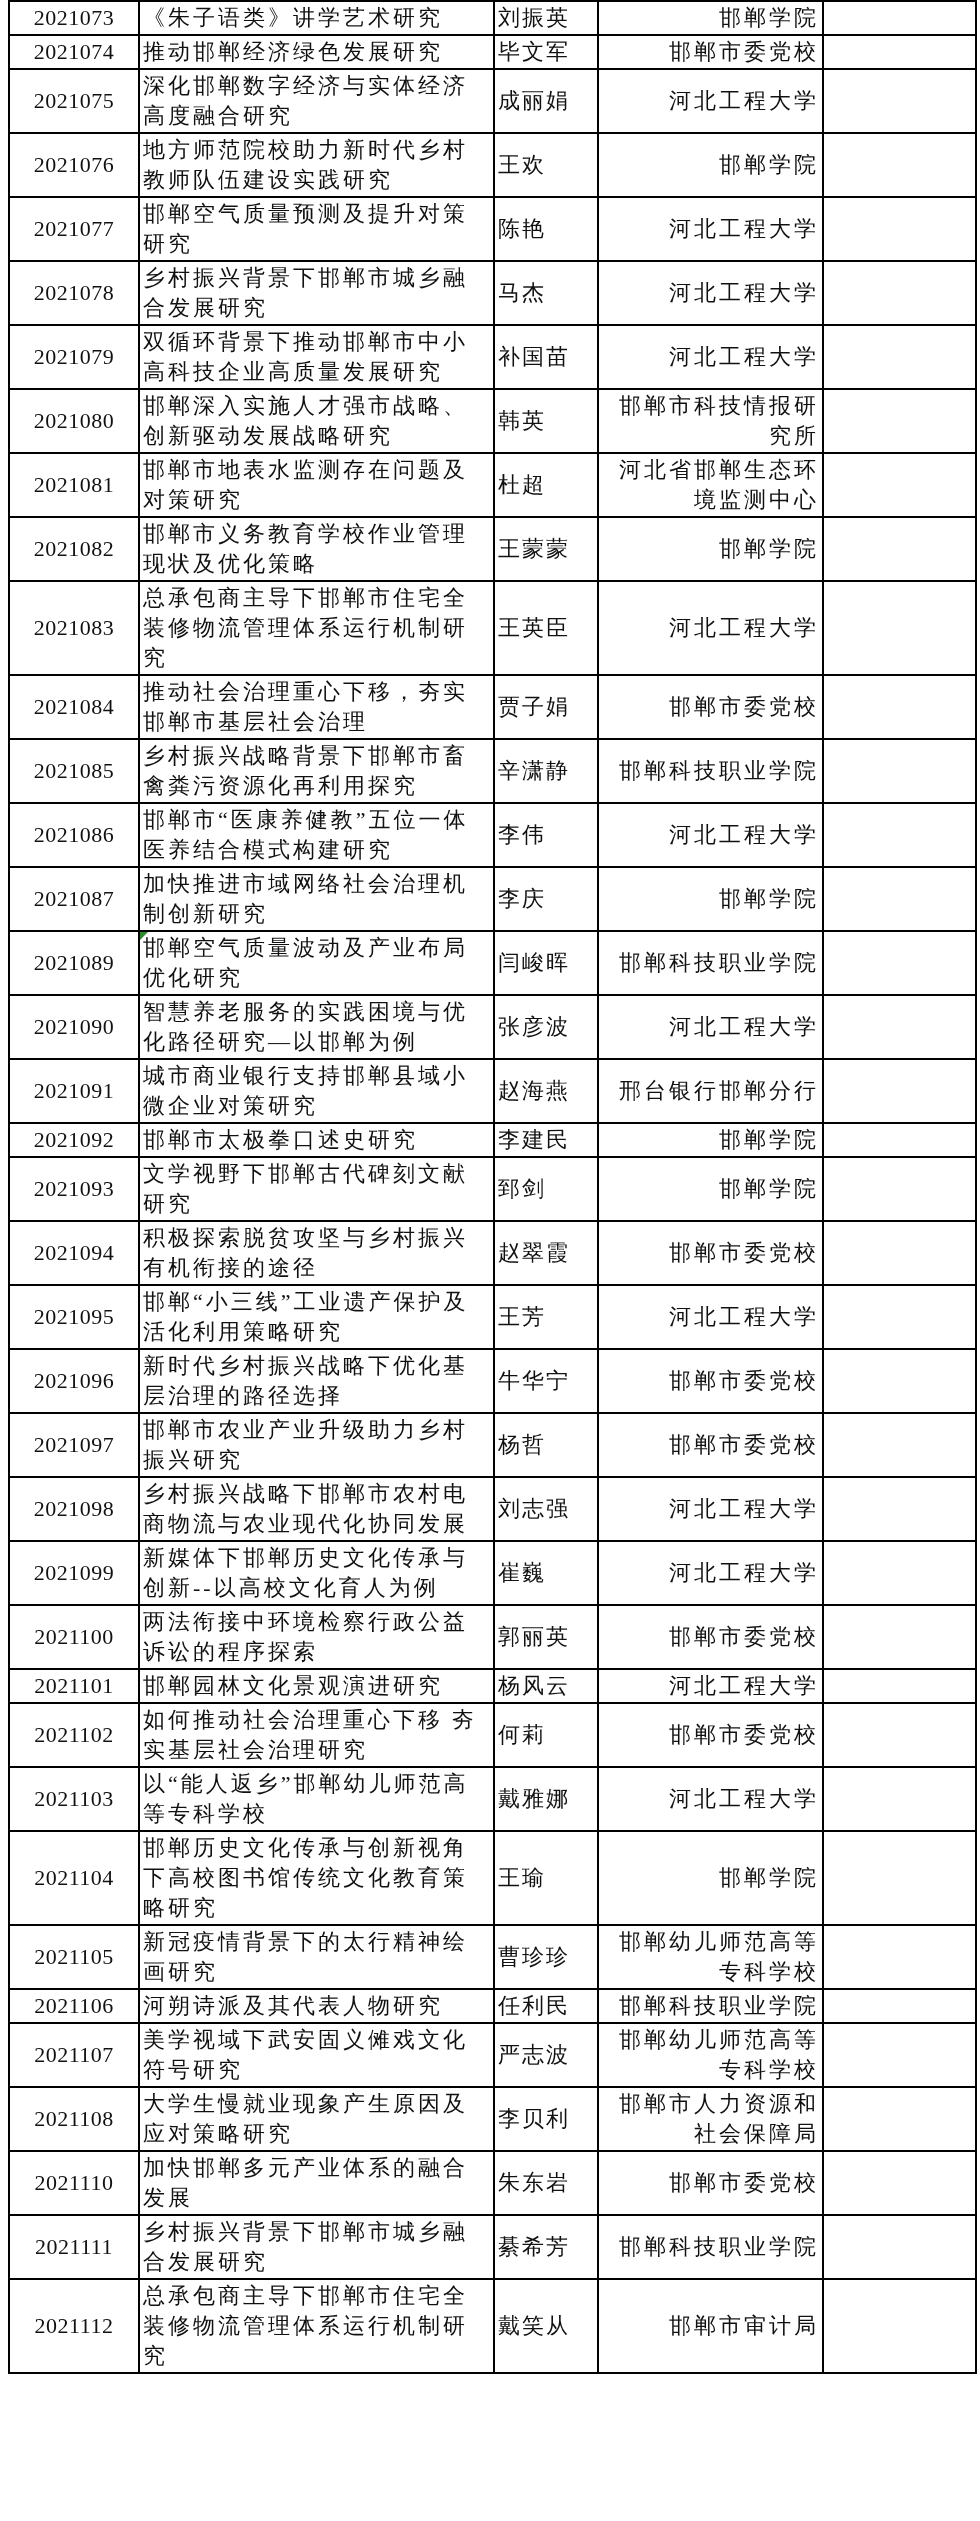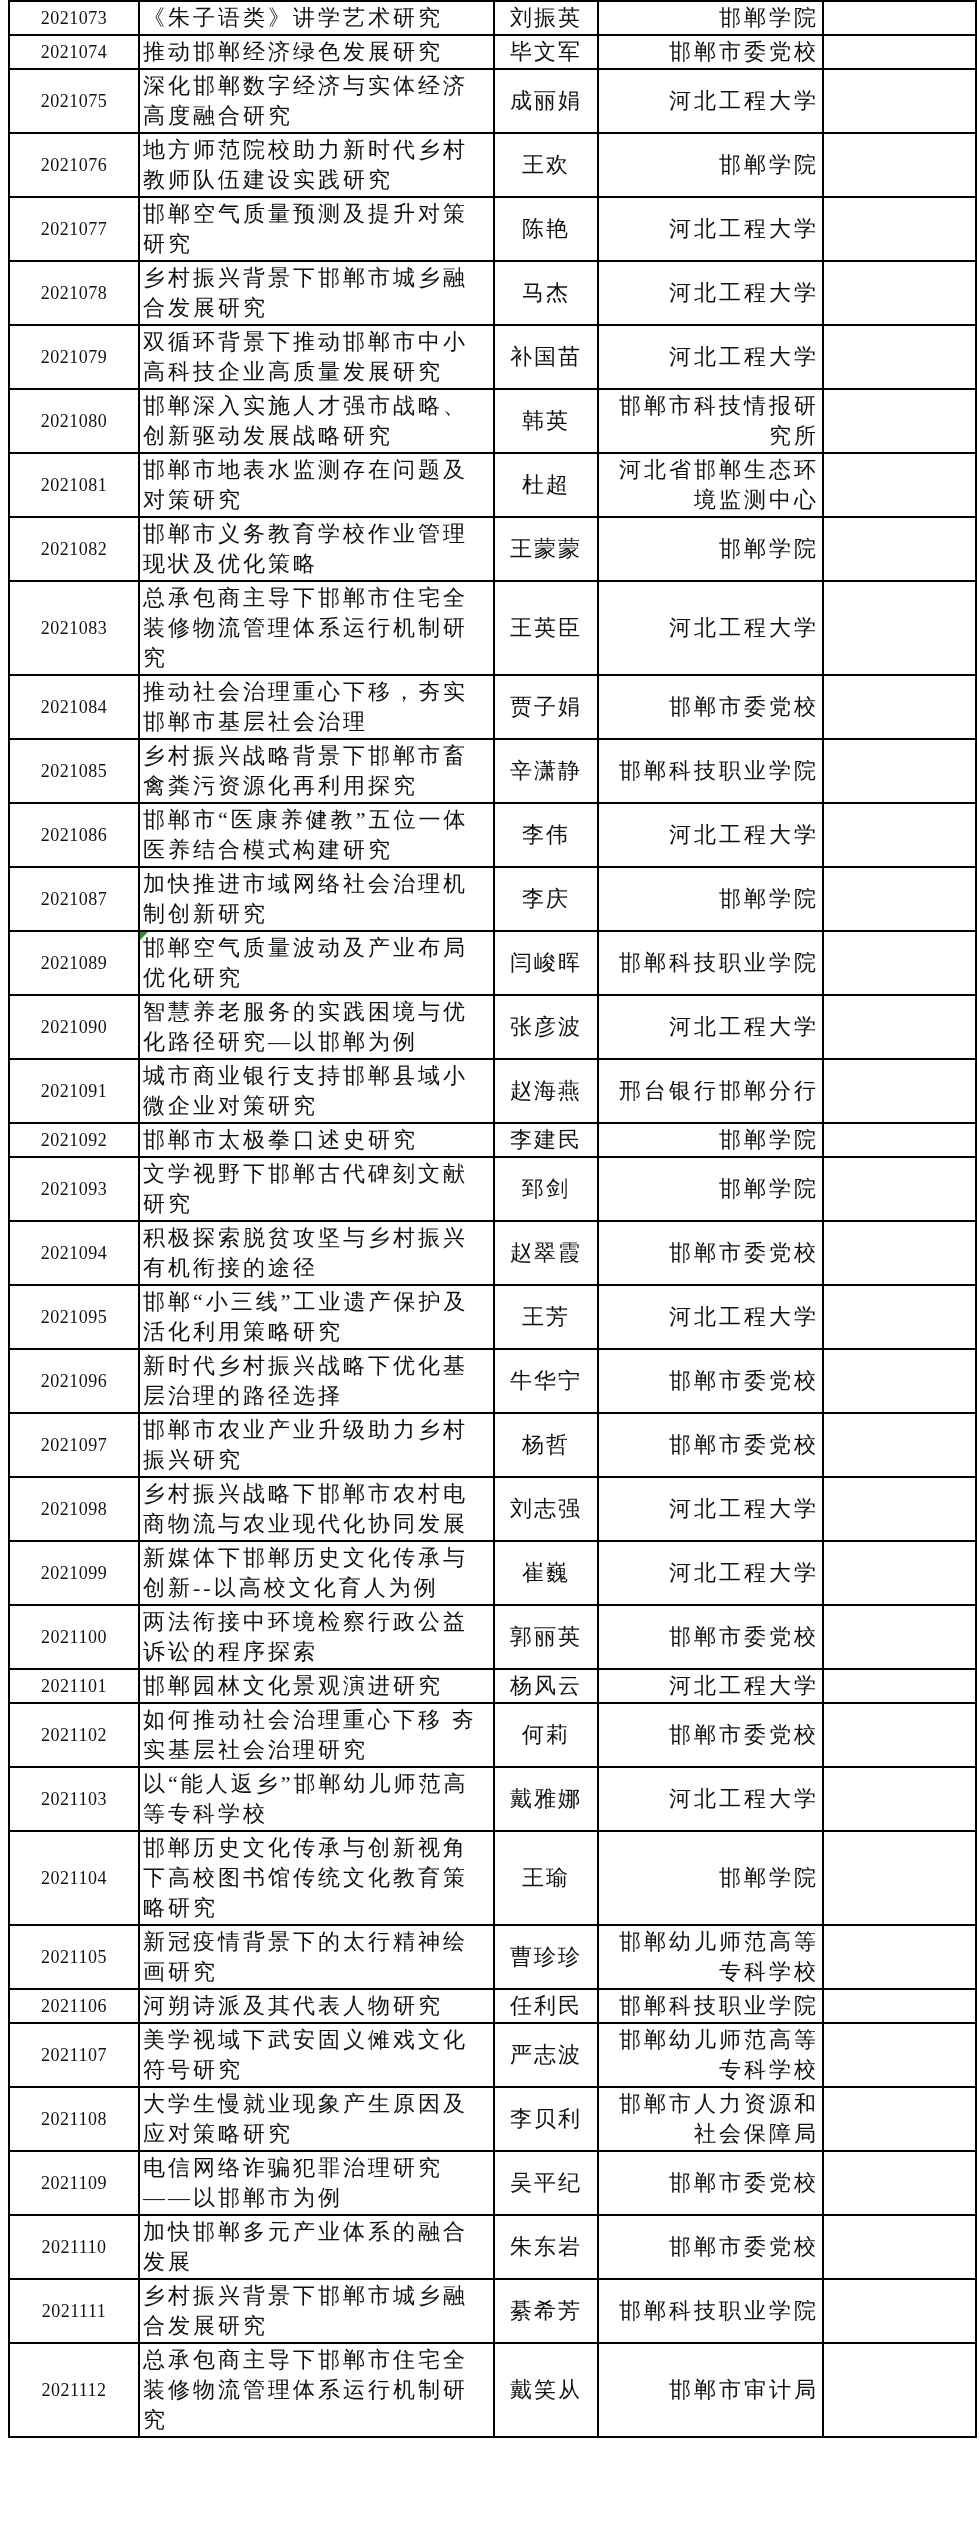--- a/index.html
+++ b/index.html
@@ -28,32 +28,32 @@
     border: 2px solid #000000;
     vertical-align: middle;
     font-size: 22px;
     line-height: 30px;
     padding: 1px 3px;
     overflow: hidden;
   }
   td.c-id {
     text-align: center;
     letter-spacing: 0.5px;
-    font-size: 18px;
+    font-size: 22px;
   }
   td.c-title {
     text-align: left;
     padding-left: 3px;
     padding-right: 2px;
     letter-spacing: 3px;
     position: relative;
     word-break: break-all;
   }
   td.c-name {
-    text-align: center;
+    text-align: left;
     letter-spacing: 2px;
   }
   td.c-org {
     text-align: right;
     letter-spacing: 3px;
     word-break: break-all;
   }
   td.c-empty { background: #ffffff; }
   .marker {
     display: none;
@@ -423,30 +423,20 @@
         <td class="c-id">2021108</td>
         <td class="c-title">
           
           <span>大学生慢就业现象产生原因及应对策略研究</span>
         </td>
         <td class="c-name">李贝利</td>
         <td class="c-org">邯郸市人力资源和社会保障局</td>
         <td class="c-empty"></td>
       </tr>
       <tr>
-        <td class="c-id">2021109</td>
-        <td class="c-title">
-          
-          <span>电信网络诈骗犯罪治理研究——以邯郸市为例</span>
-        </td>
-        <td class="c-name">吴平纪</td>
-        <td class="c-org">邯郸市委党校</td>
-        <td class="c-empty"></td>
-      </tr>
-      <tr>
         <td class="c-id">2021110</td>
         <td class="c-title">
           
           <span>加快邯郸多元产业体系的融合发展</span>
         </td>
         <td class="c-name">朱东岩</td>
         <td class="c-org">邯郸市委党校</td>
         <td class="c-empty"></td>
       </tr>
       <tr>

